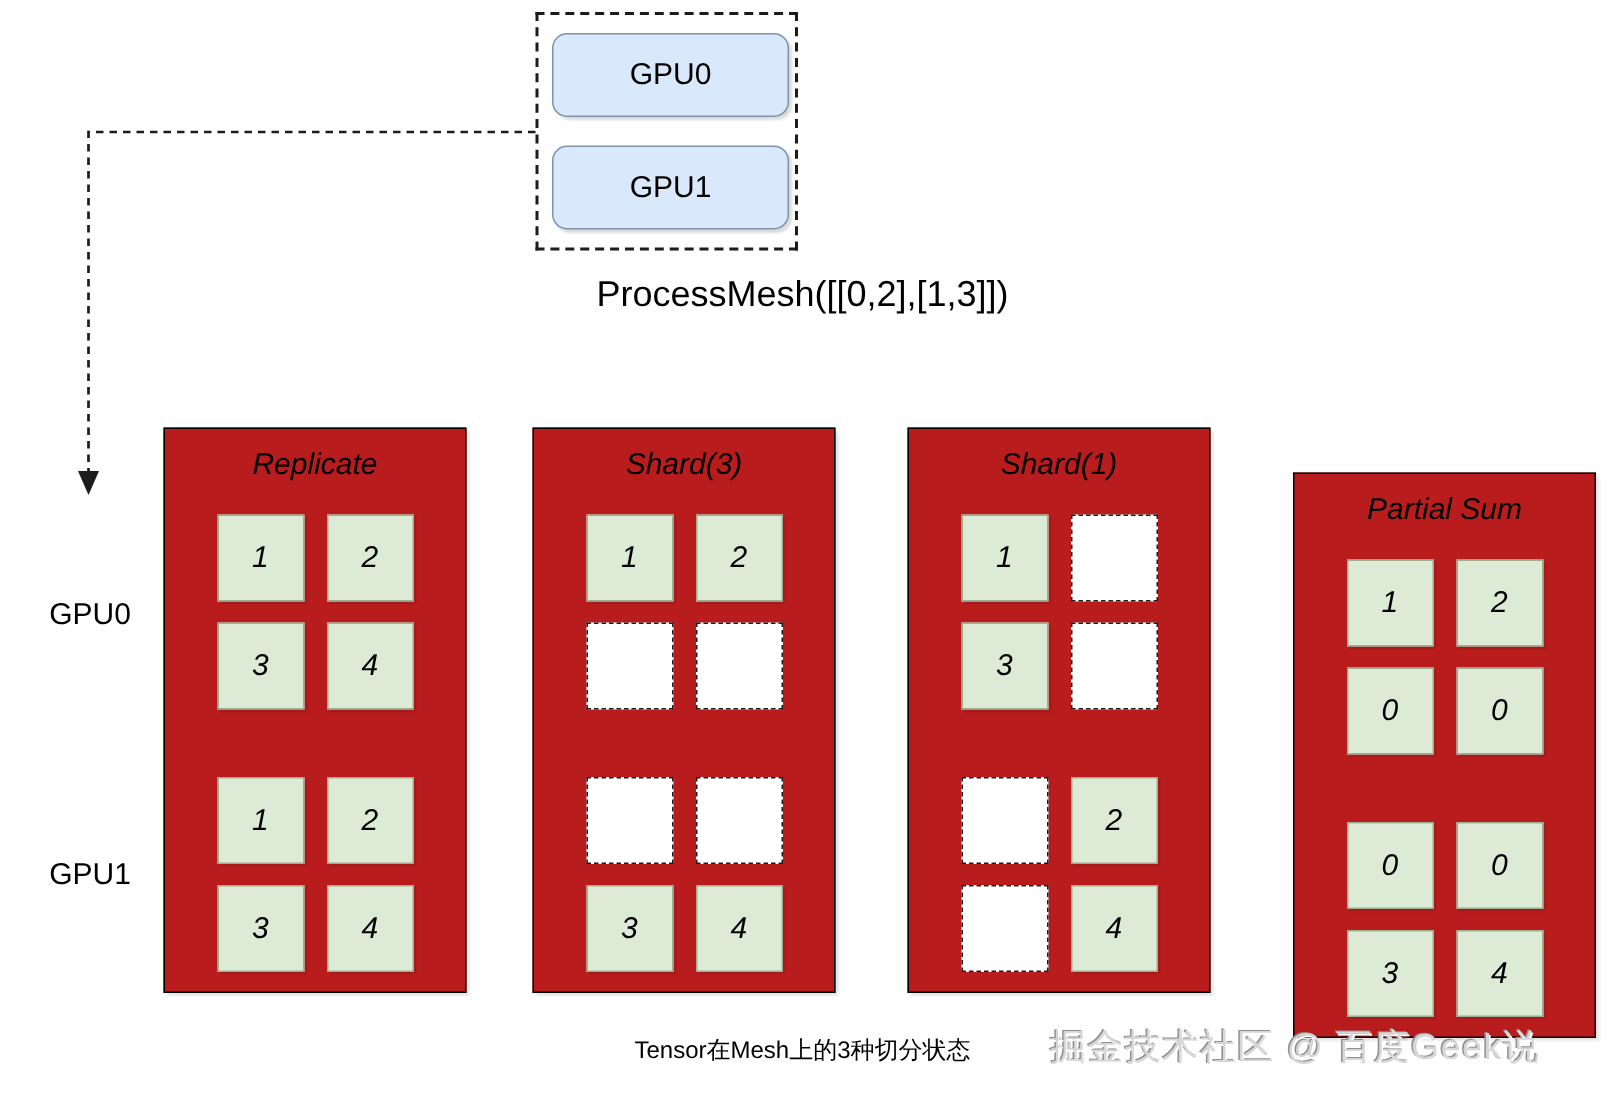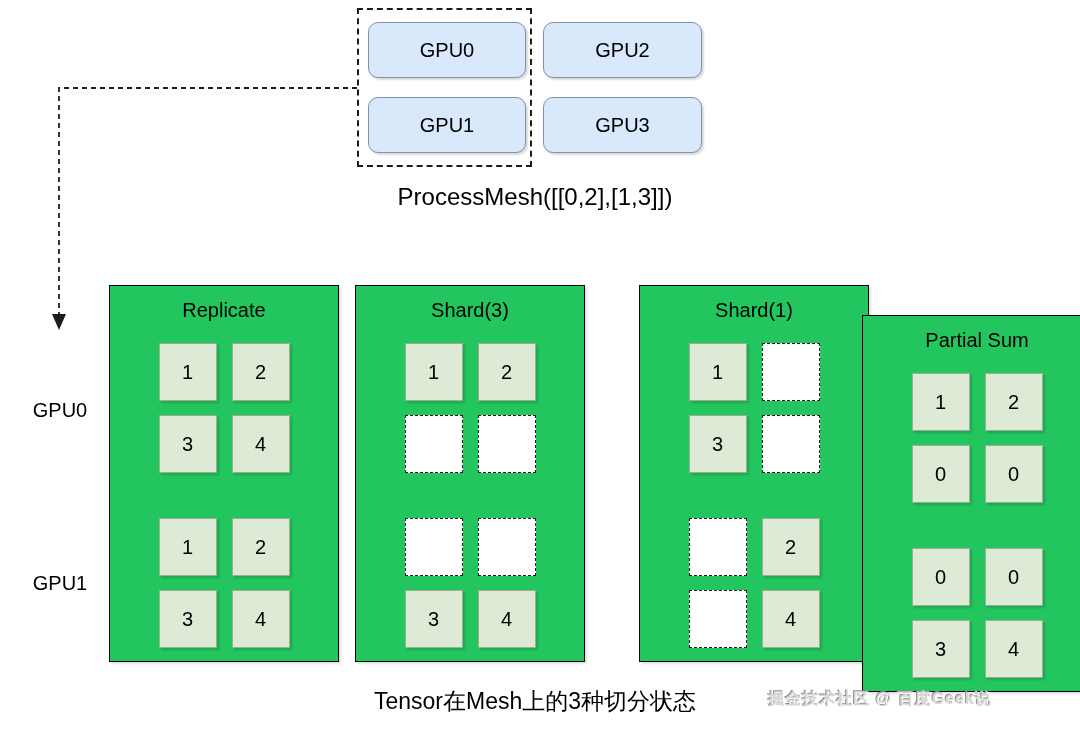--- a/index.html
+++ b/index.html
@@ -34,24 +34,25 @@
   
   .row-label{
     position:absolute;left:23px;width:74px;text-align:center;
     font-size:20px;line-height:24px;
   }
   .row-label.r0{top:398px;}
   .row-label.r1{top:571px;}
 
   
   .state-box{
-    position:absolute;top:285px;width:230px;height:377px;
-    border:1.5px solid #000;background:#22c55e;padding-top:12px;
+    position:absolute;top:285px;width:202px;height:377px;
+    border:1.5px solid #000;background:#b91c1c;padding-top:12px;
     display:flex;flex-direction:column;align-items:center;
     box-shadow:2px 2px 2px rgba(0,0,0,0.12);
+    font-style:italic;
   }
   .state-title{font-size:20px;line-height:24px;text-align:center;}
   .cell-grid{
     display:grid;grid-template-columns:58px 58px;grid-auto-rows:58px;
     gap:14px 15px;
   }
   .cell-grid.gpu0{margin-top:21px;}
   .cell-grid.gpu1{margin-top:45px;}
   .cell{
     width:58px;height:58px;
@@ -60,25 +61,25 @@
     display:flex;align-items:center;justify-content:center;
     font-size:20px;box-shadow:1.5px 1.5px 2px rgba(0,0,0,0.15);
   }
   .cell.empty{
     background:#ffffff;border:1.8px dashed #1c1c1c;box-shadow:none;
   }
 
   
   .caption{
     position:absolute;left:335px;top:688px;width:400px;text-align:center;
-    font-size:23px;line-height:26px;color:#000;
+    font-size:16px;line-height:26px;color:#000;
   }
   .watermark{
-    position:absolute;left:700px;top:684px;width:360px;text-align:center;
-    font-size:16px;line-height:30px;font-weight:bold;
+    position:absolute;left:700px;top:684px;width:360px;text-align:left;
+    font-size:24px;line-height:30px;font-weight:normal;
     color:var(--watermark,#d6d6d6);
     text-shadow:1px 1px 0 #ffffff,-1px -1px 0 #8f8f8f;
     letter-spacing:1px;
   }
 </style>
 </head>
 <body>
 
 <div class="canvas">
 
@@ -87,26 +88,20 @@
     <path d="M59,330 L52,314 L66,314 Z" fill="#1c1c1c" stroke="none"></path>
   </svg>
 
   <div class="mesh-outline"></div>
 
   <div class="gpu-box gpu0-pos">
     <span>GPU0</span>
   </div>
   <div class="gpu-box gpu1-pos">
     <span>GPU1</span>
-  </div>
-  <div class="gpu-box gpu2-pos">
-    <span>GPU2</span>
-  </div>
-  <div class="gpu-box gpu3-pos">
-    <span>GPU3</span>
   </div>
 
   <div class="mesh-label">ProcessMesh([[0,2],[1,3]])</div>
 
   <div class="row-label r0">GPU0</div>
   <div class="row-label r1">GPU1</div>
 
   <div id="state-boxes">
       <div class="state-box" style="left: 109px;">
         <div class="state-title">Replicate</div>
@@ -131,21 +126,21 @@
           <div class="cell empty"></div>
           <div class="cell empty"></div>
         </div>
         <div class="cell-grid gpu1">
           <div class="cell empty"></div>
           <div class="cell empty"></div>
           <div class="cell">3</div>
           <div class="cell">4</div>
         </div>
       </div>
-      <div class="state-box" style="left: 605px; margin-left: 34px;">
+      <div class="state-box" style="left: 605px;">
         <div class="state-title">Shard(1)</div>
         <div class="cell-grid gpu0">
           <div class="cell">1</div>
           <div class="cell empty"></div>
           <div class="cell">3</div>
           <div class="cell empty"></div>
         </div>
         <div class="cell-grid gpu1">
           <div class="cell empty"></div>
           <div class="cell">2</div>

